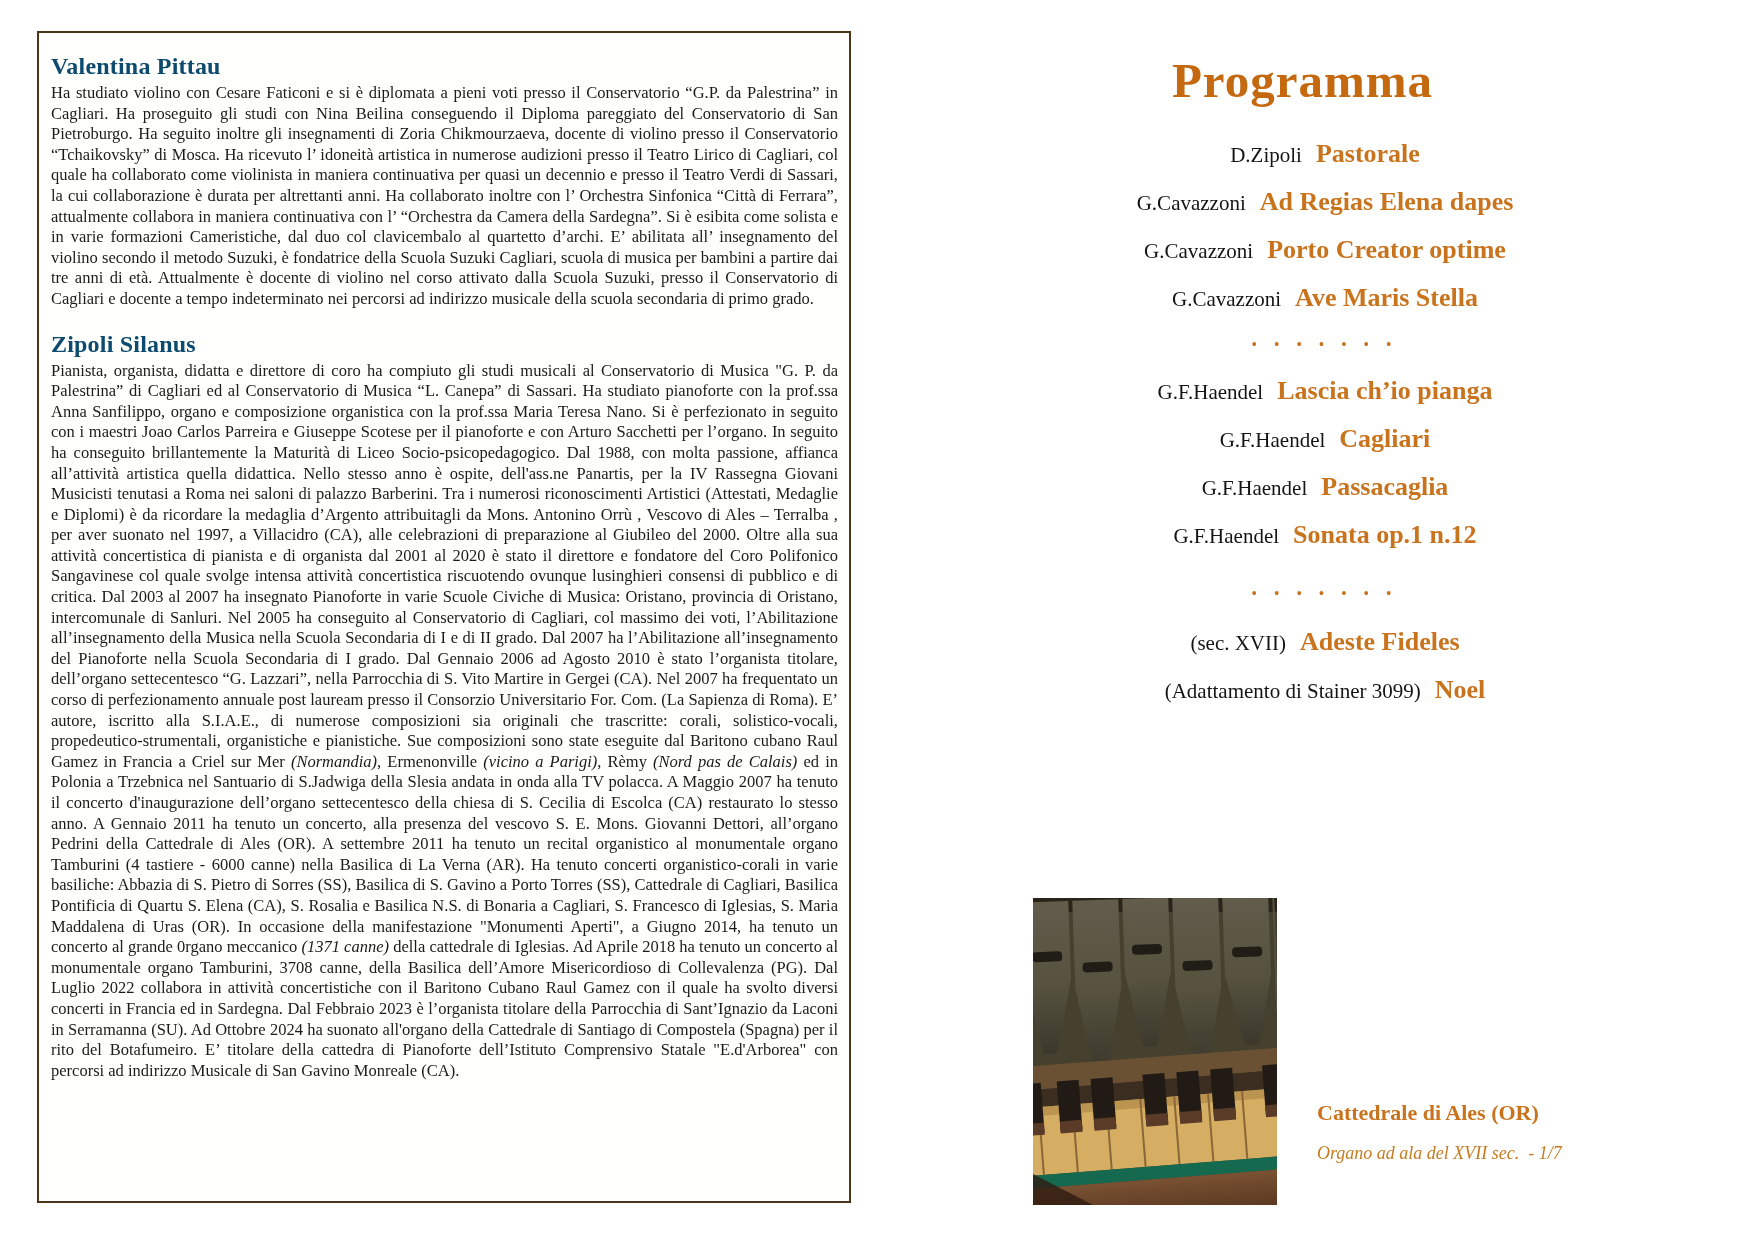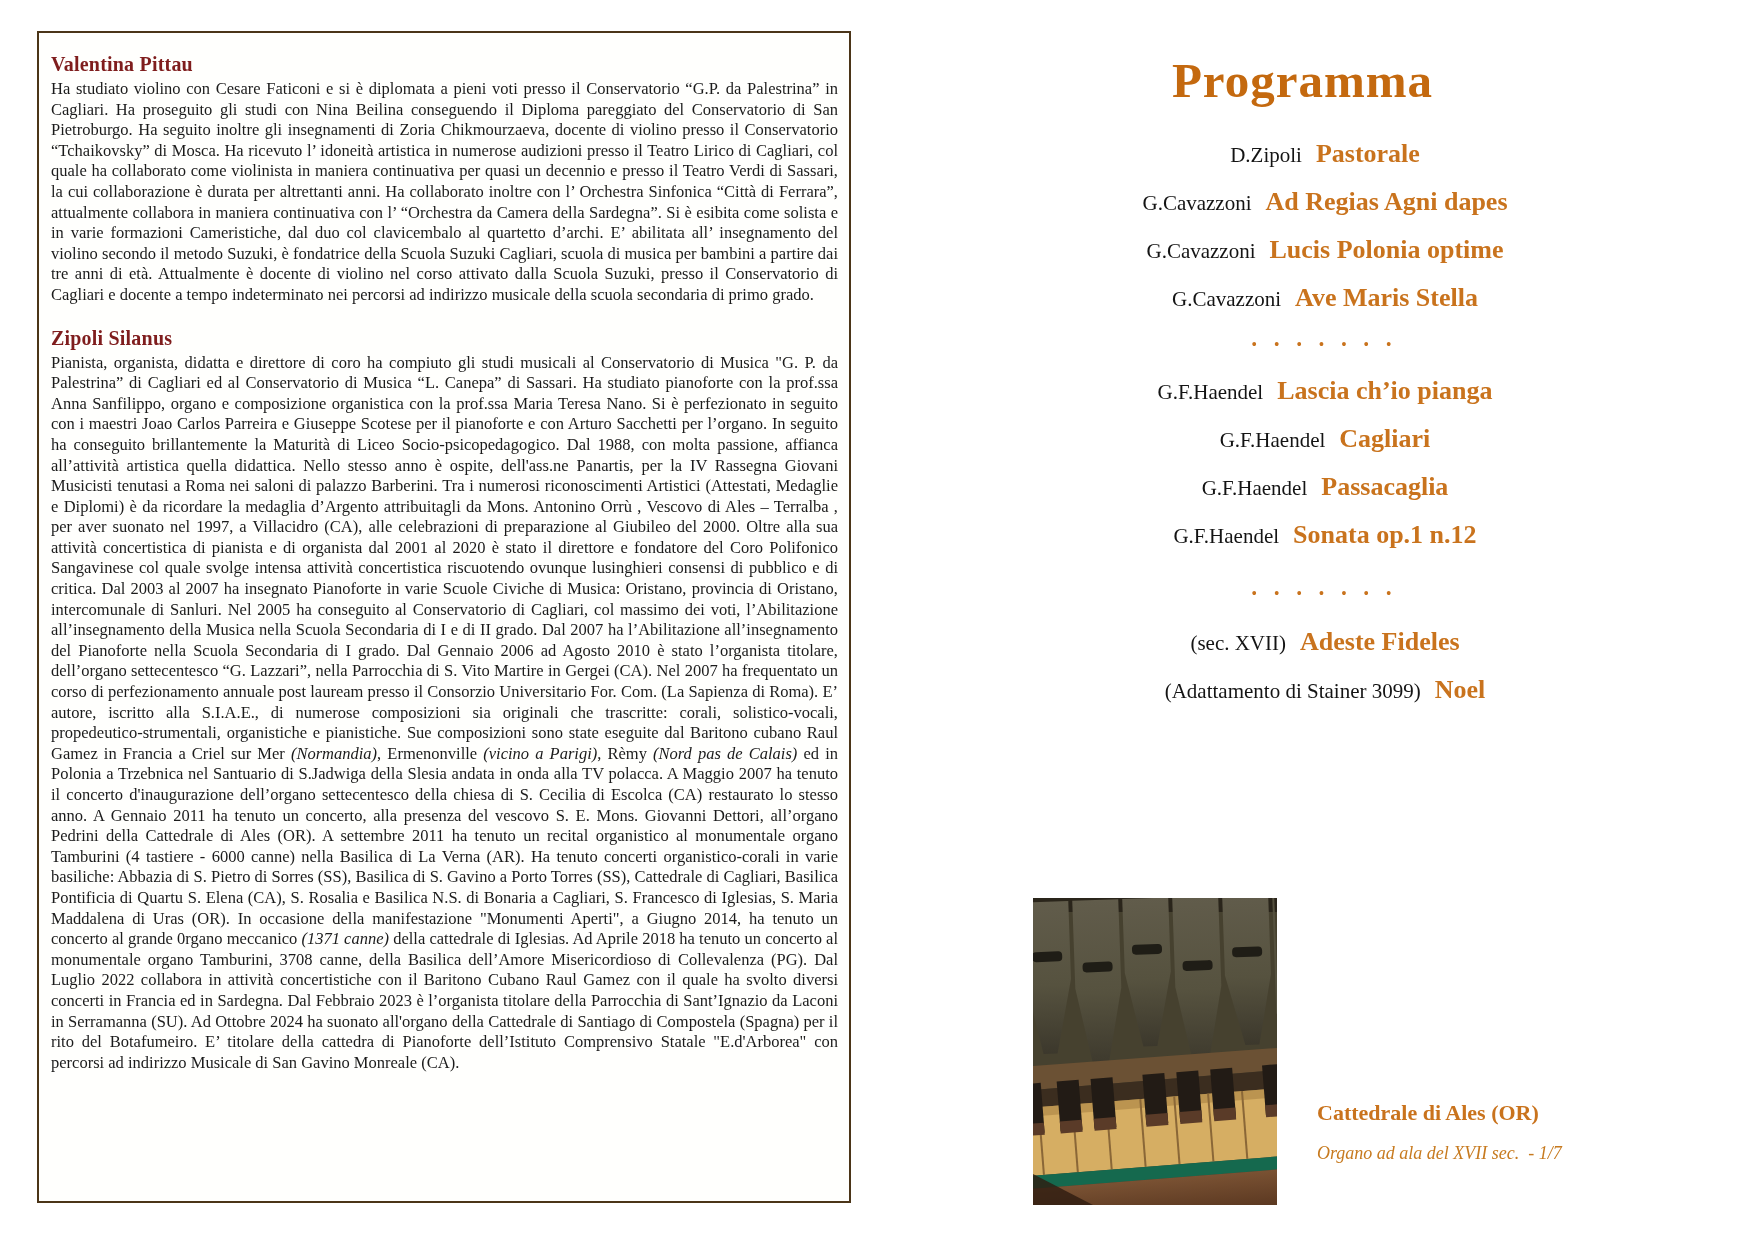--- a/index.html
+++ b/index.html
@@ -6,21 +6,21 @@
   html,body { width:1754px; height:1240px; background:#ffffff; }
   body { position:relative; overflow:hidden; font-family:"Liberation Serif", serif; color:#1b1b1b; }
 
   
   .left-page{
     position:absolute; left:37px; top:31px; width:814px; height:1172px;
     border:2px solid #4b3518; background:#fffffd;
     padding:20px 11px 10px 12px;
   }
   .bio h2{
-    font-size:20px; font-weight:bold; color:#7f1d1d; letter-spacing:0.2px;
+    font-size:24px; font-weight:bold; color:#0c4a6e; letter-spacing:0.2px;
     margin:0 0 3px 0;
   }
   .bio p{
     font-size:16.5px; line-height:20.6px; text-align:justify; color:#1b1b1b;
   }
   .bio + .bio{ margin-top:21px; }
   .bio p i{ font-style:italic; }
 
   
   .right-page{
@@ -72,25 +72,25 @@
 <div class="right-page">
   <h1 class="program-title">Programma</h1>
 
   <div class="program">
     <div class="prow">
       <span class="composer">D.Zipoli</span>
       <span class="piece">Pastorale</span>
     </div>
     <div class="prow">
       <span class="composer">G.Cavazzoni</span>
-      <span class="piece">Ad Regias Agni dapes</span>
+      <span class="piece">Ad Regias Elena dapes</span>
     </div>
     <div class="prow">
       <span class="composer">G.Cavazzoni</span>
-      <span class="piece">Lucis Polonia optime</span>
+      <span class="piece">Porto Creator optime</span>
     </div>
     <div class="prow">
       <span class="composer">G.Cavazzoni</span>
       <span class="piece">Ave Maris Stella</span>
     </div>
 
     <div class="dots-row">•  •  •  •  •  •  •</div>
 
     <div class="prow">
       <span class="composer">G.F.Haendel</span>

